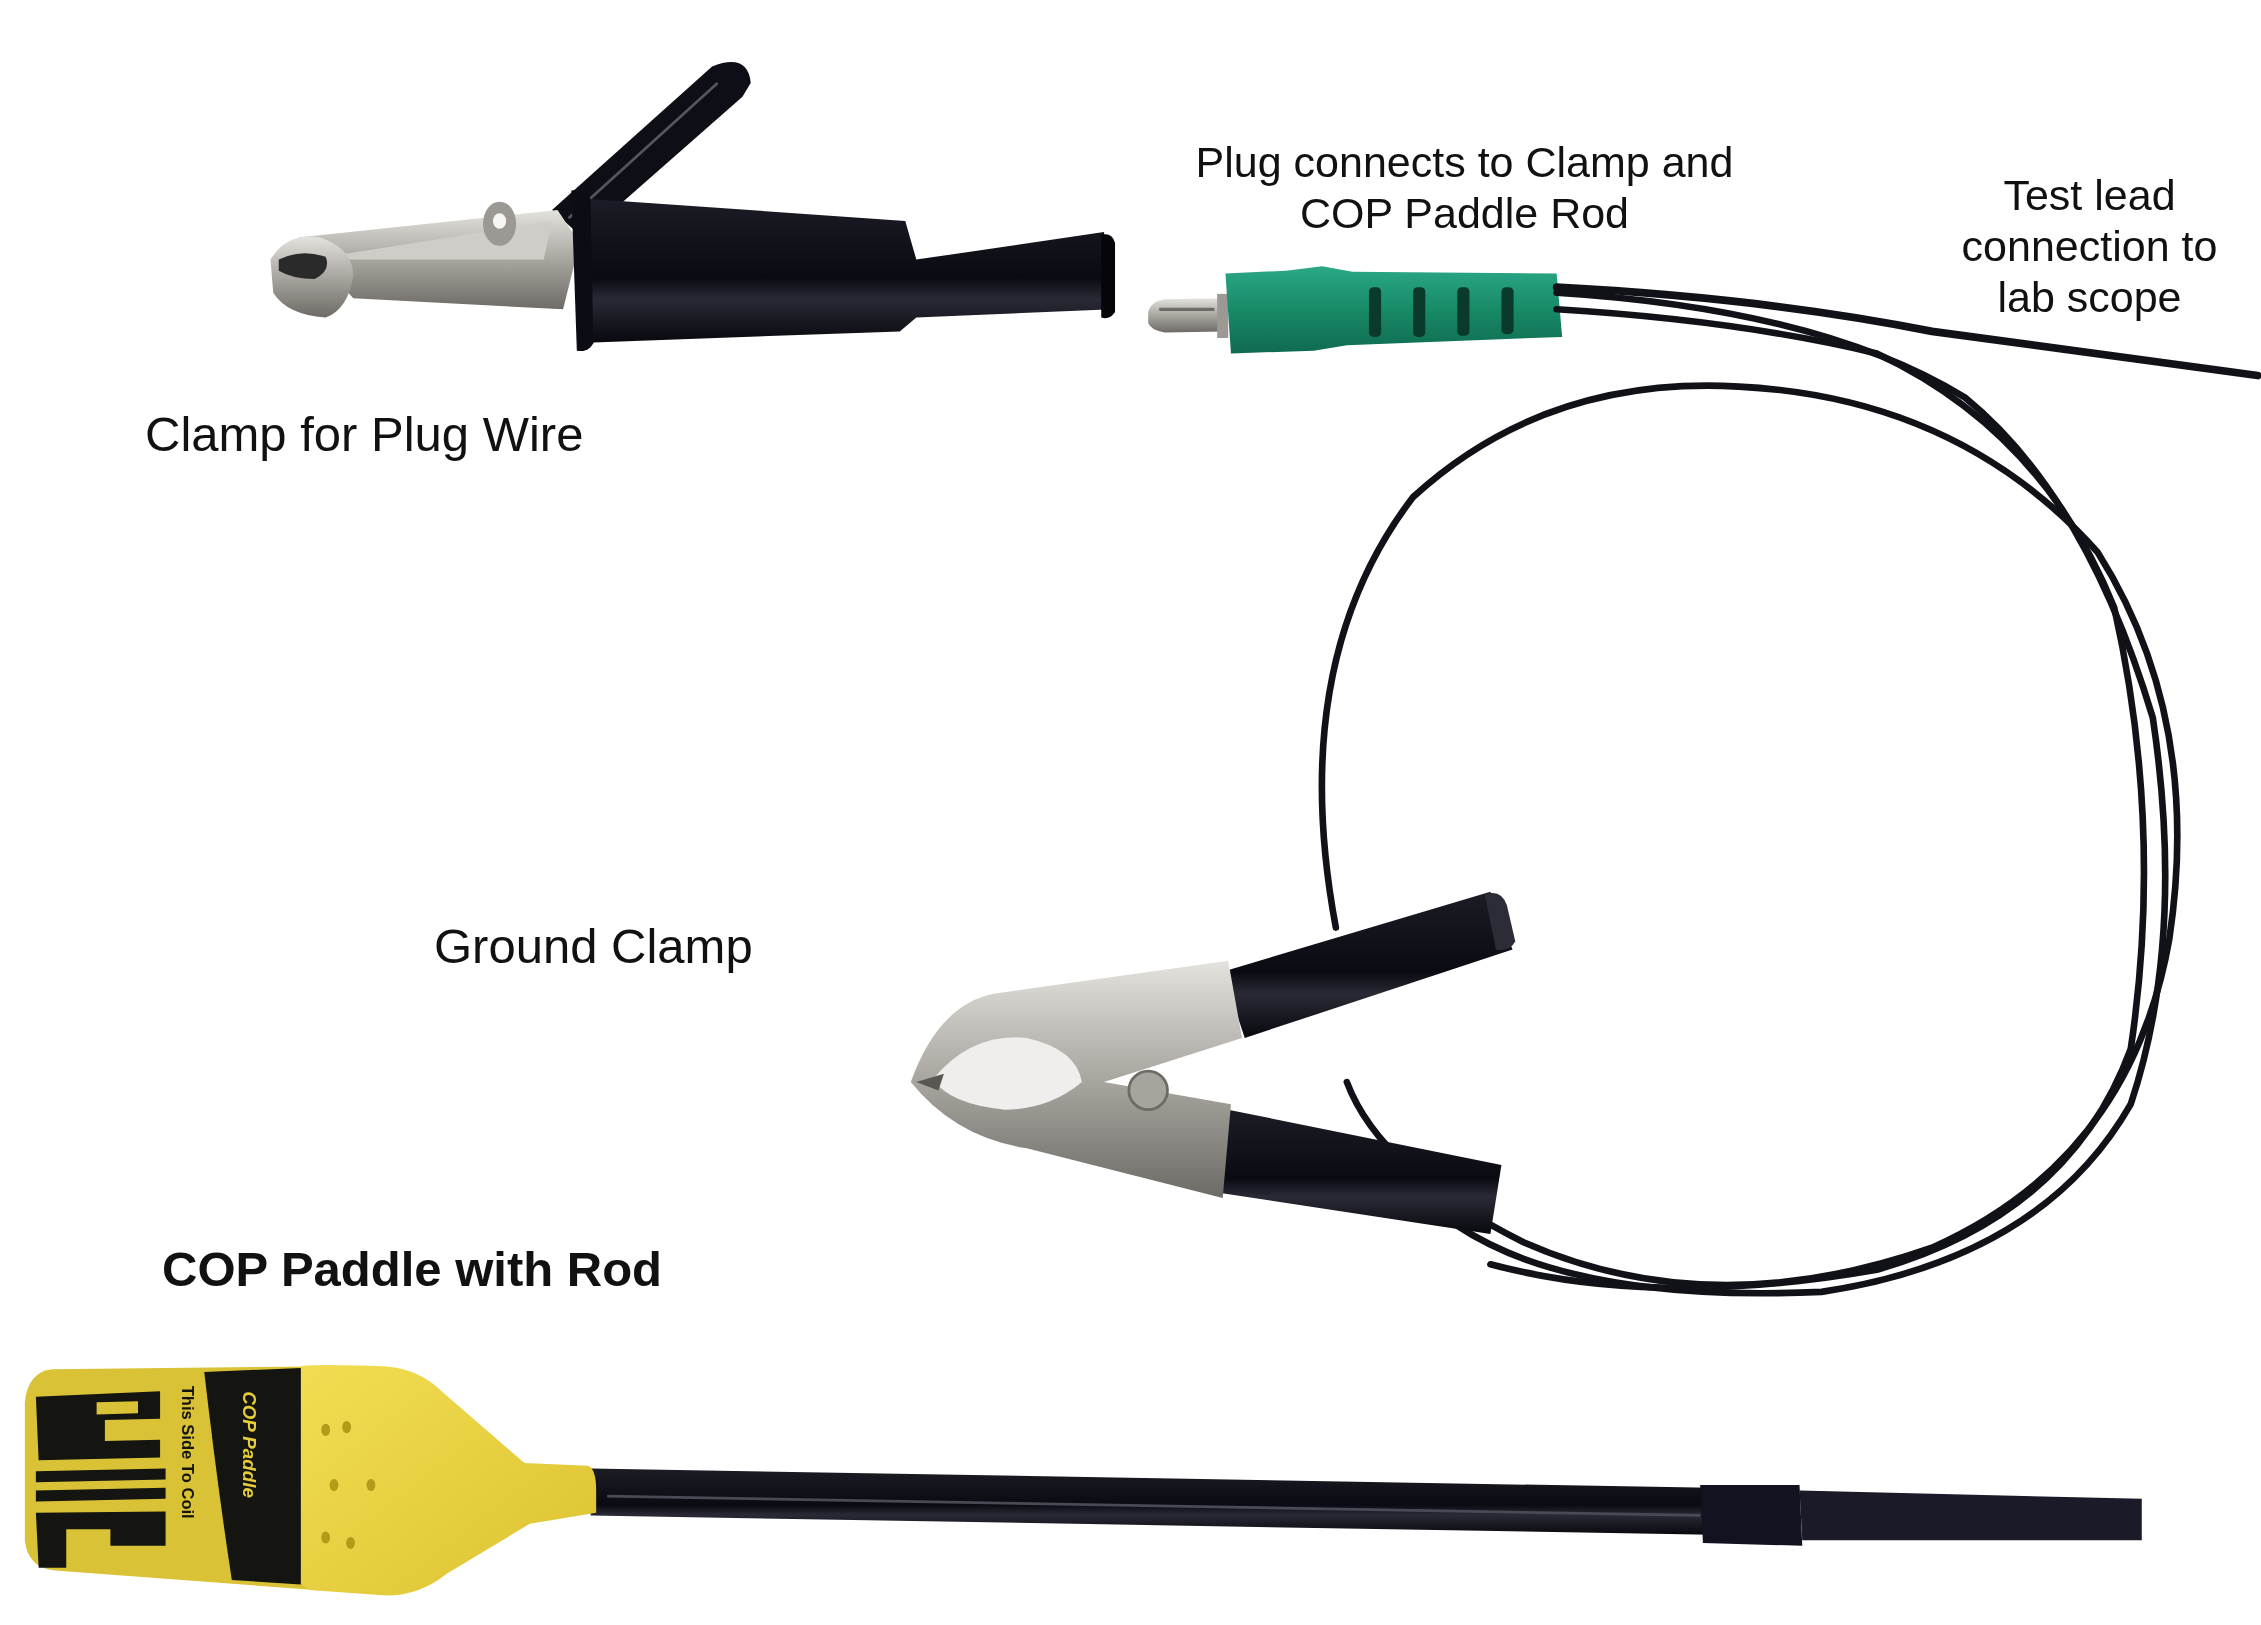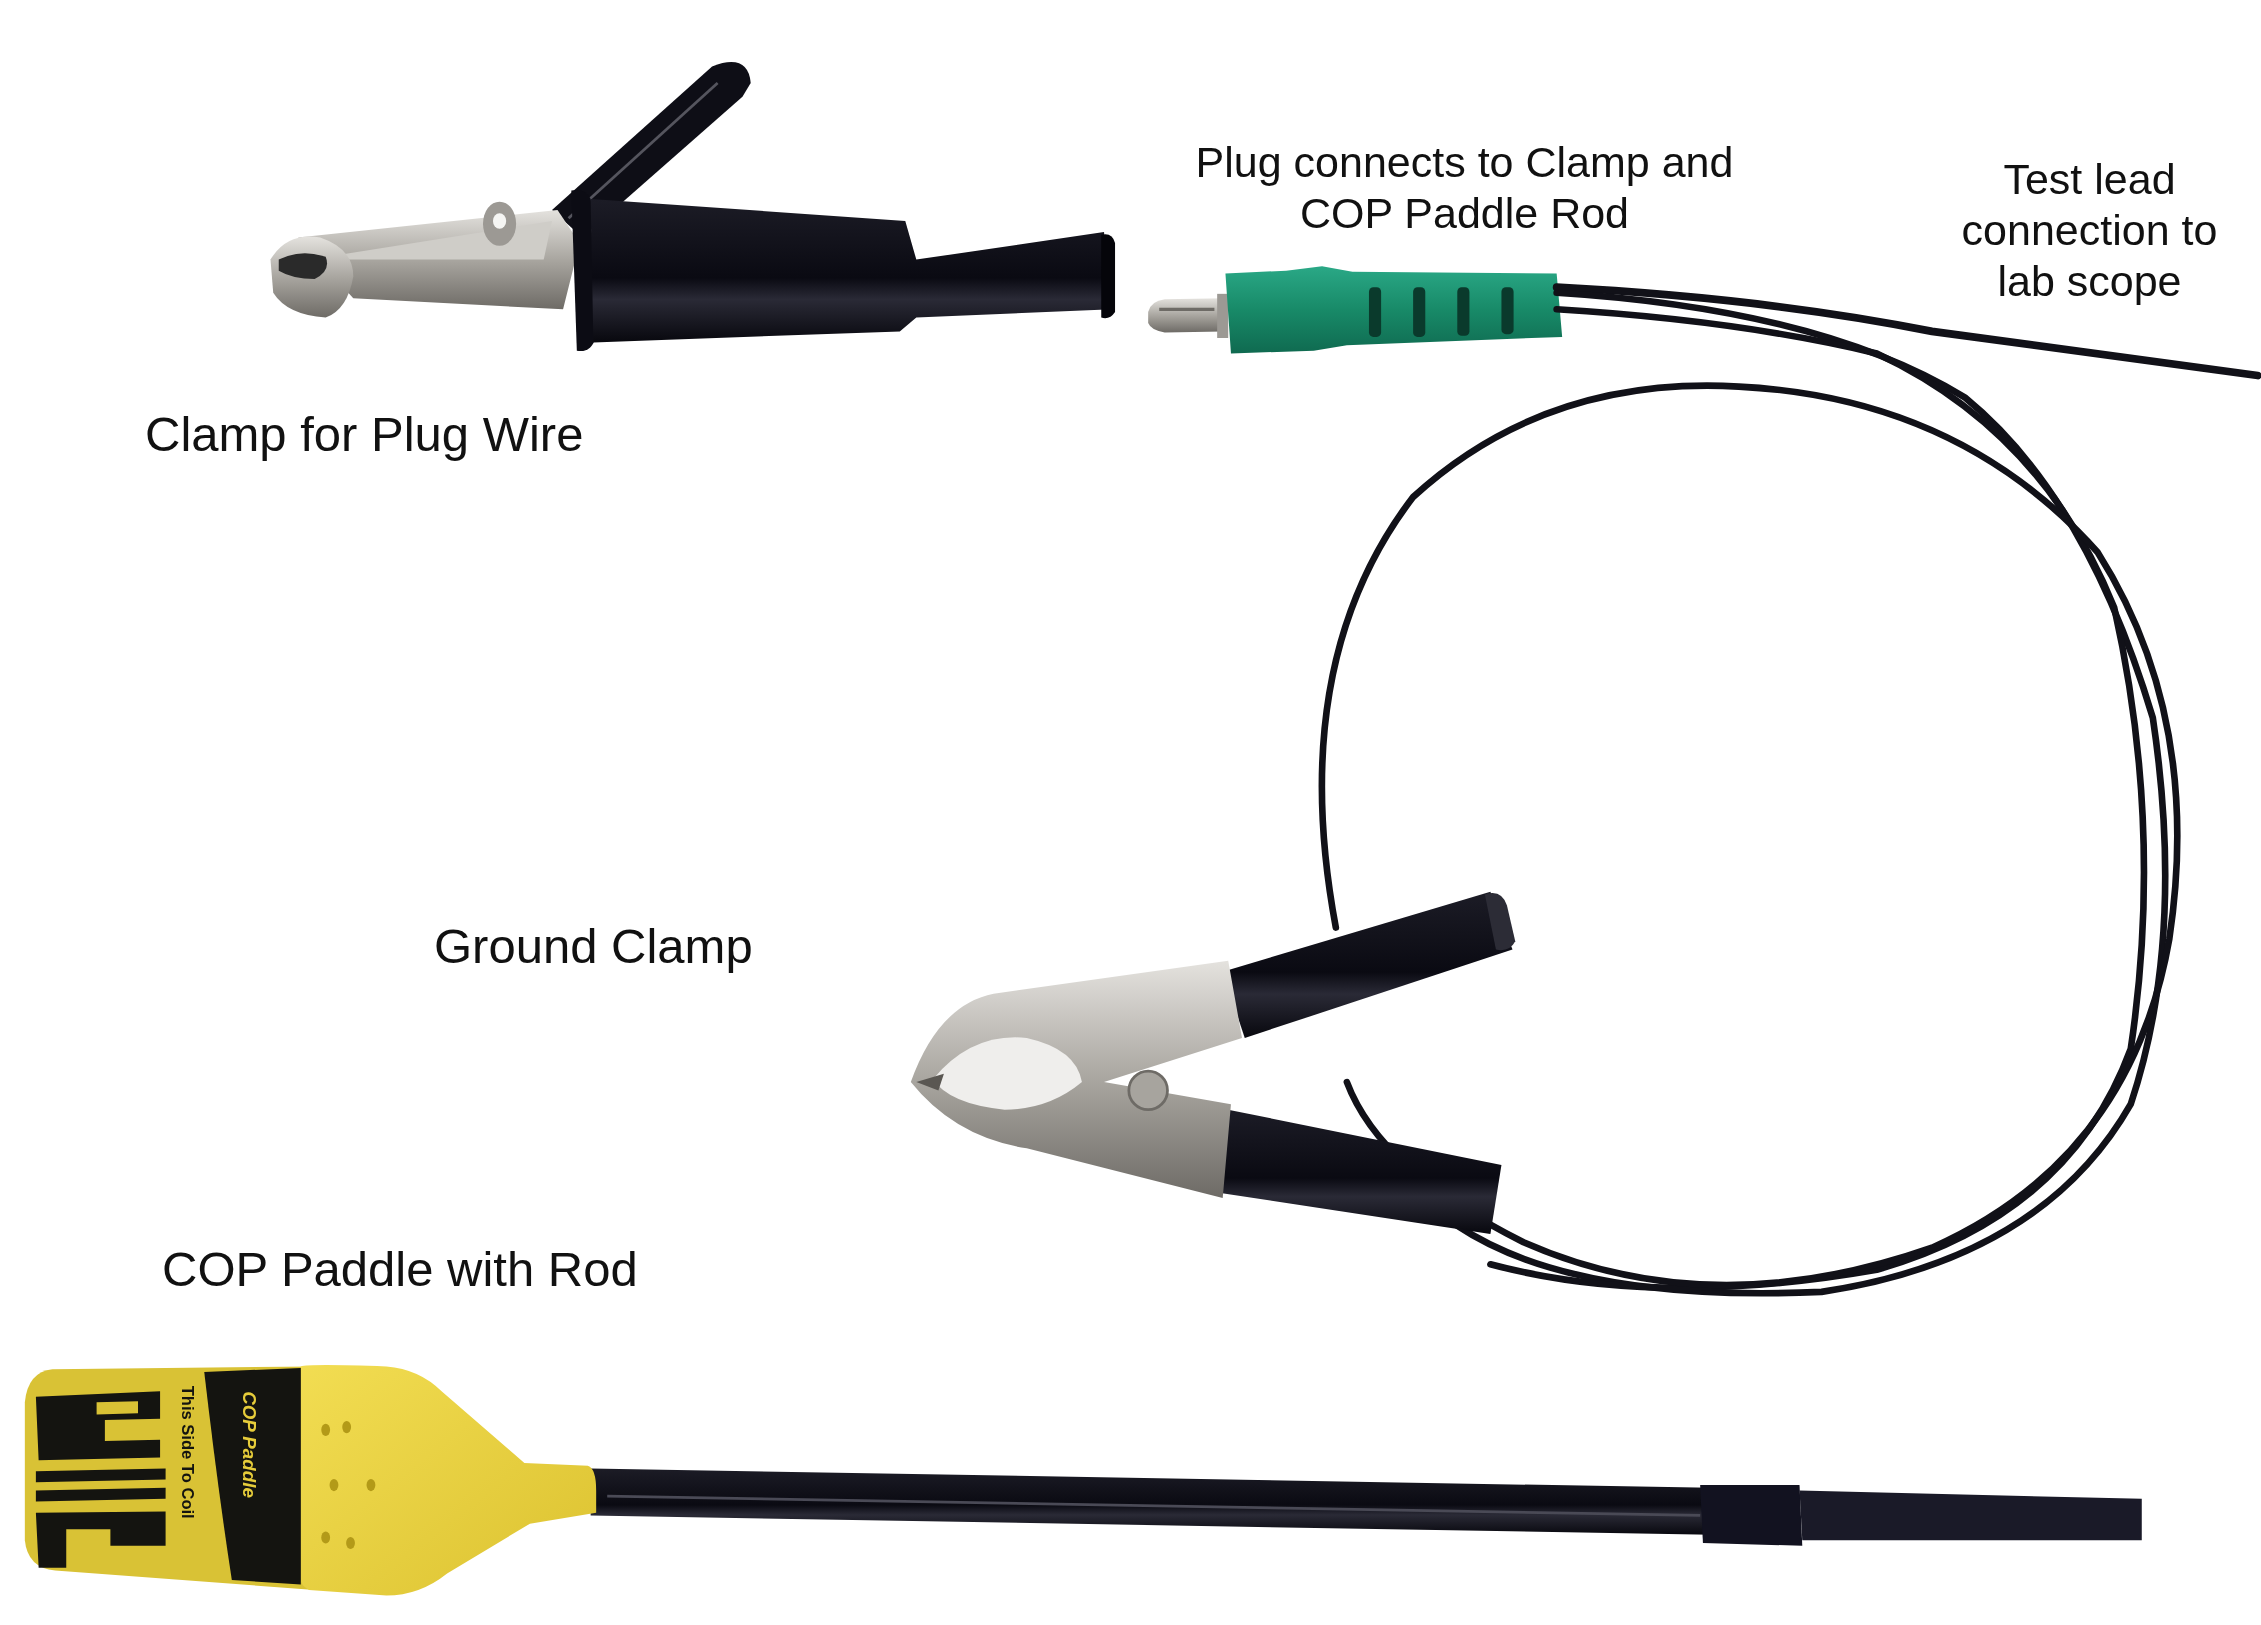--- a/index.html
+++ b/index.html
@@ -129,22 +129,22 @@
   <text class="paddle-text" x="0" y="0" font-size="34" fill="#e6cc3a" font-style="italic" transform="translate(440 2520) rotate(90)">COP Paddle</text>
 </svg>
 
 <div class="label label-big" style="left:145px; top:410px;">Clamp for Plug Wire</div>
 
 <div class="label label-small" style="left:1153px; top:137px; width:623px;">
   <span>Plug connects to Clamp and</span>
   <span>COP Paddle Rod</span>
 </div>
 
-<div class="label label-small" style="left:1932px; top:154px; width:315px;">
+<div class="label label-small" style="left:1932px; top:170px; width:315px;">
   <span>Test lead</span>
   <span>connection to</span>
   <span>lab scope</span>
 </div>
 
 <div class="label label-big" style="left:434px; top:922px;">Ground Clamp</div>
 
-<div class="label label-big" style="left:162px; top:1245px;">COP Paddle with Rod</div>
+<div class="label label-big" style="left:162px; top:1245px;font-weight:bold;">COP Paddle with Rod</div>
 
 
 </body></html>

